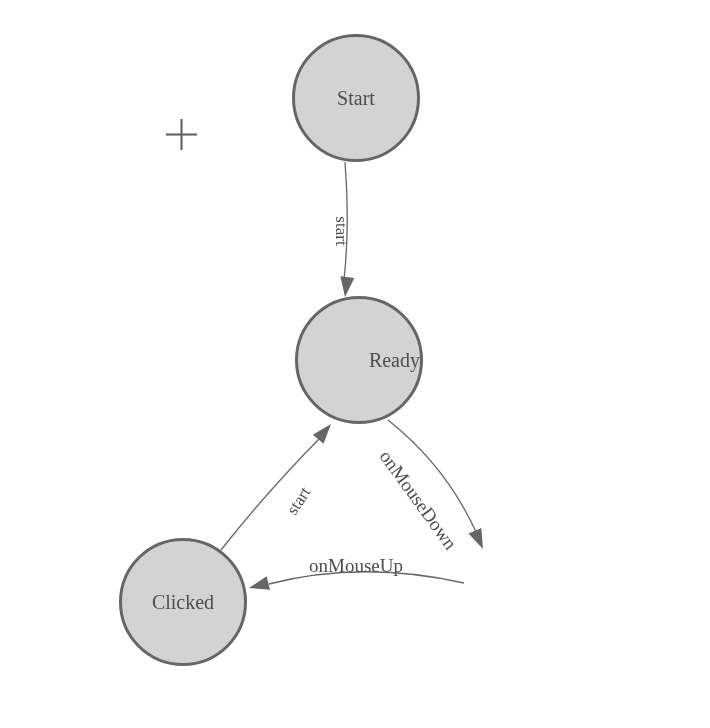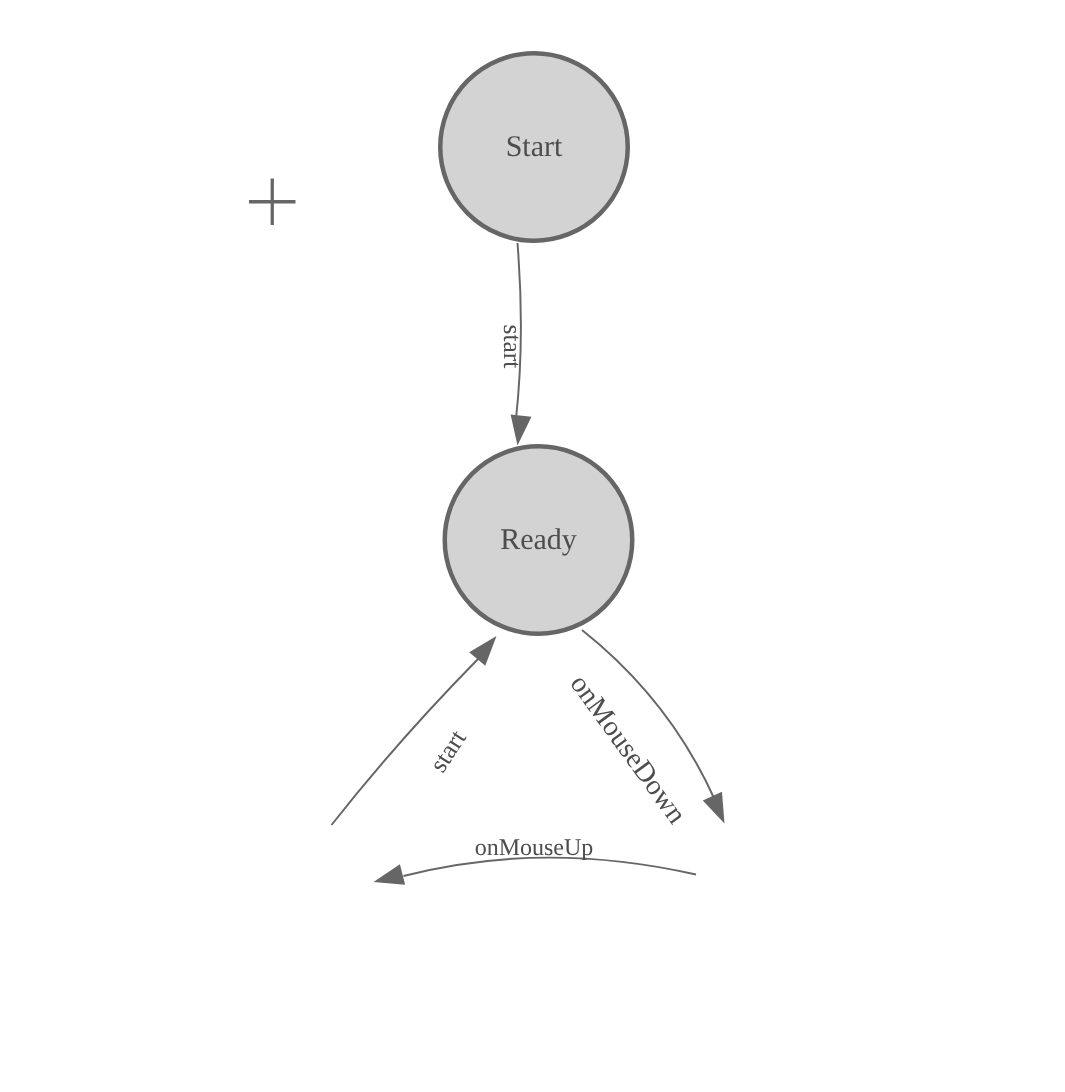--- a/index.html
+++ b/index.html
@@ -48,21 +48,21 @@
     color: var(--text, #4d4d4d);
     white-space: nowrap;
     transform: translate(-50%, -50%);
     user-select: none;
   }
   .edge-label.rot90  { transform: translate(-50%, -50%) rotate(90deg); }
   .edge-label.rot54  { transform: translate(-50%, -50%) rotate(54deg); }
   .edge-label.rotm57 { transform: translate(-50%, -50%) rotate(-57deg); }
   .small { font-size: 17px; }
   .mid   { font-size: 19px; }
-  .big   { font-size: 16px; text-align: center; }
+  .big   { font-size: 19px; text-align: center; }
 </style>
 </head>
 <body>
 
 <div id="canvas">
 
   <svg id="edges-layer" width="710" height="728" viewBox="0 0 710 728">
 
     <path class="edge" d="M345 162 Q350 225 344 279"></path>
     <path class="edge" d="M388 420 Q446 466 476 532"></path>
@@ -76,22 +76,25 @@
 
     <g>
       <line class="plus" x1="166" y1="134.5" x2="197" y2="134.5"></line>
       <line class="plus" x1="181.5" y1="119" x2="181.5" y2="150"></line>
     </g>
   </svg>
 
   <div class="node" style="left:292px; top:34px;">
     <span>Start</span>
   </div>
-  <div class="node" style="left:295px; top:296px;">
+  <div class="node" style="left:295px; top:296px;justify-content:flex-end;">
     <span>Ready</span>
+  </div>
+  <div class="node" style="left:119px; top:538px;">
+    <span>Clicked</span>
   </div>
 
   <div class="edge-label rot90 small" style="left:341px; top:231px;">start</div>
   <div class="edge-label rot54 mid" style="left:418px; top:500px;">onMouseDown</div>
   <div class="edge-label big" style="left:356px; top:566px;">onMouseUp</div>
   <div class="edge-label rotm57 small" style="left:299px; top:501px;">start</div>
 
 </div>
 
 </body></html>

